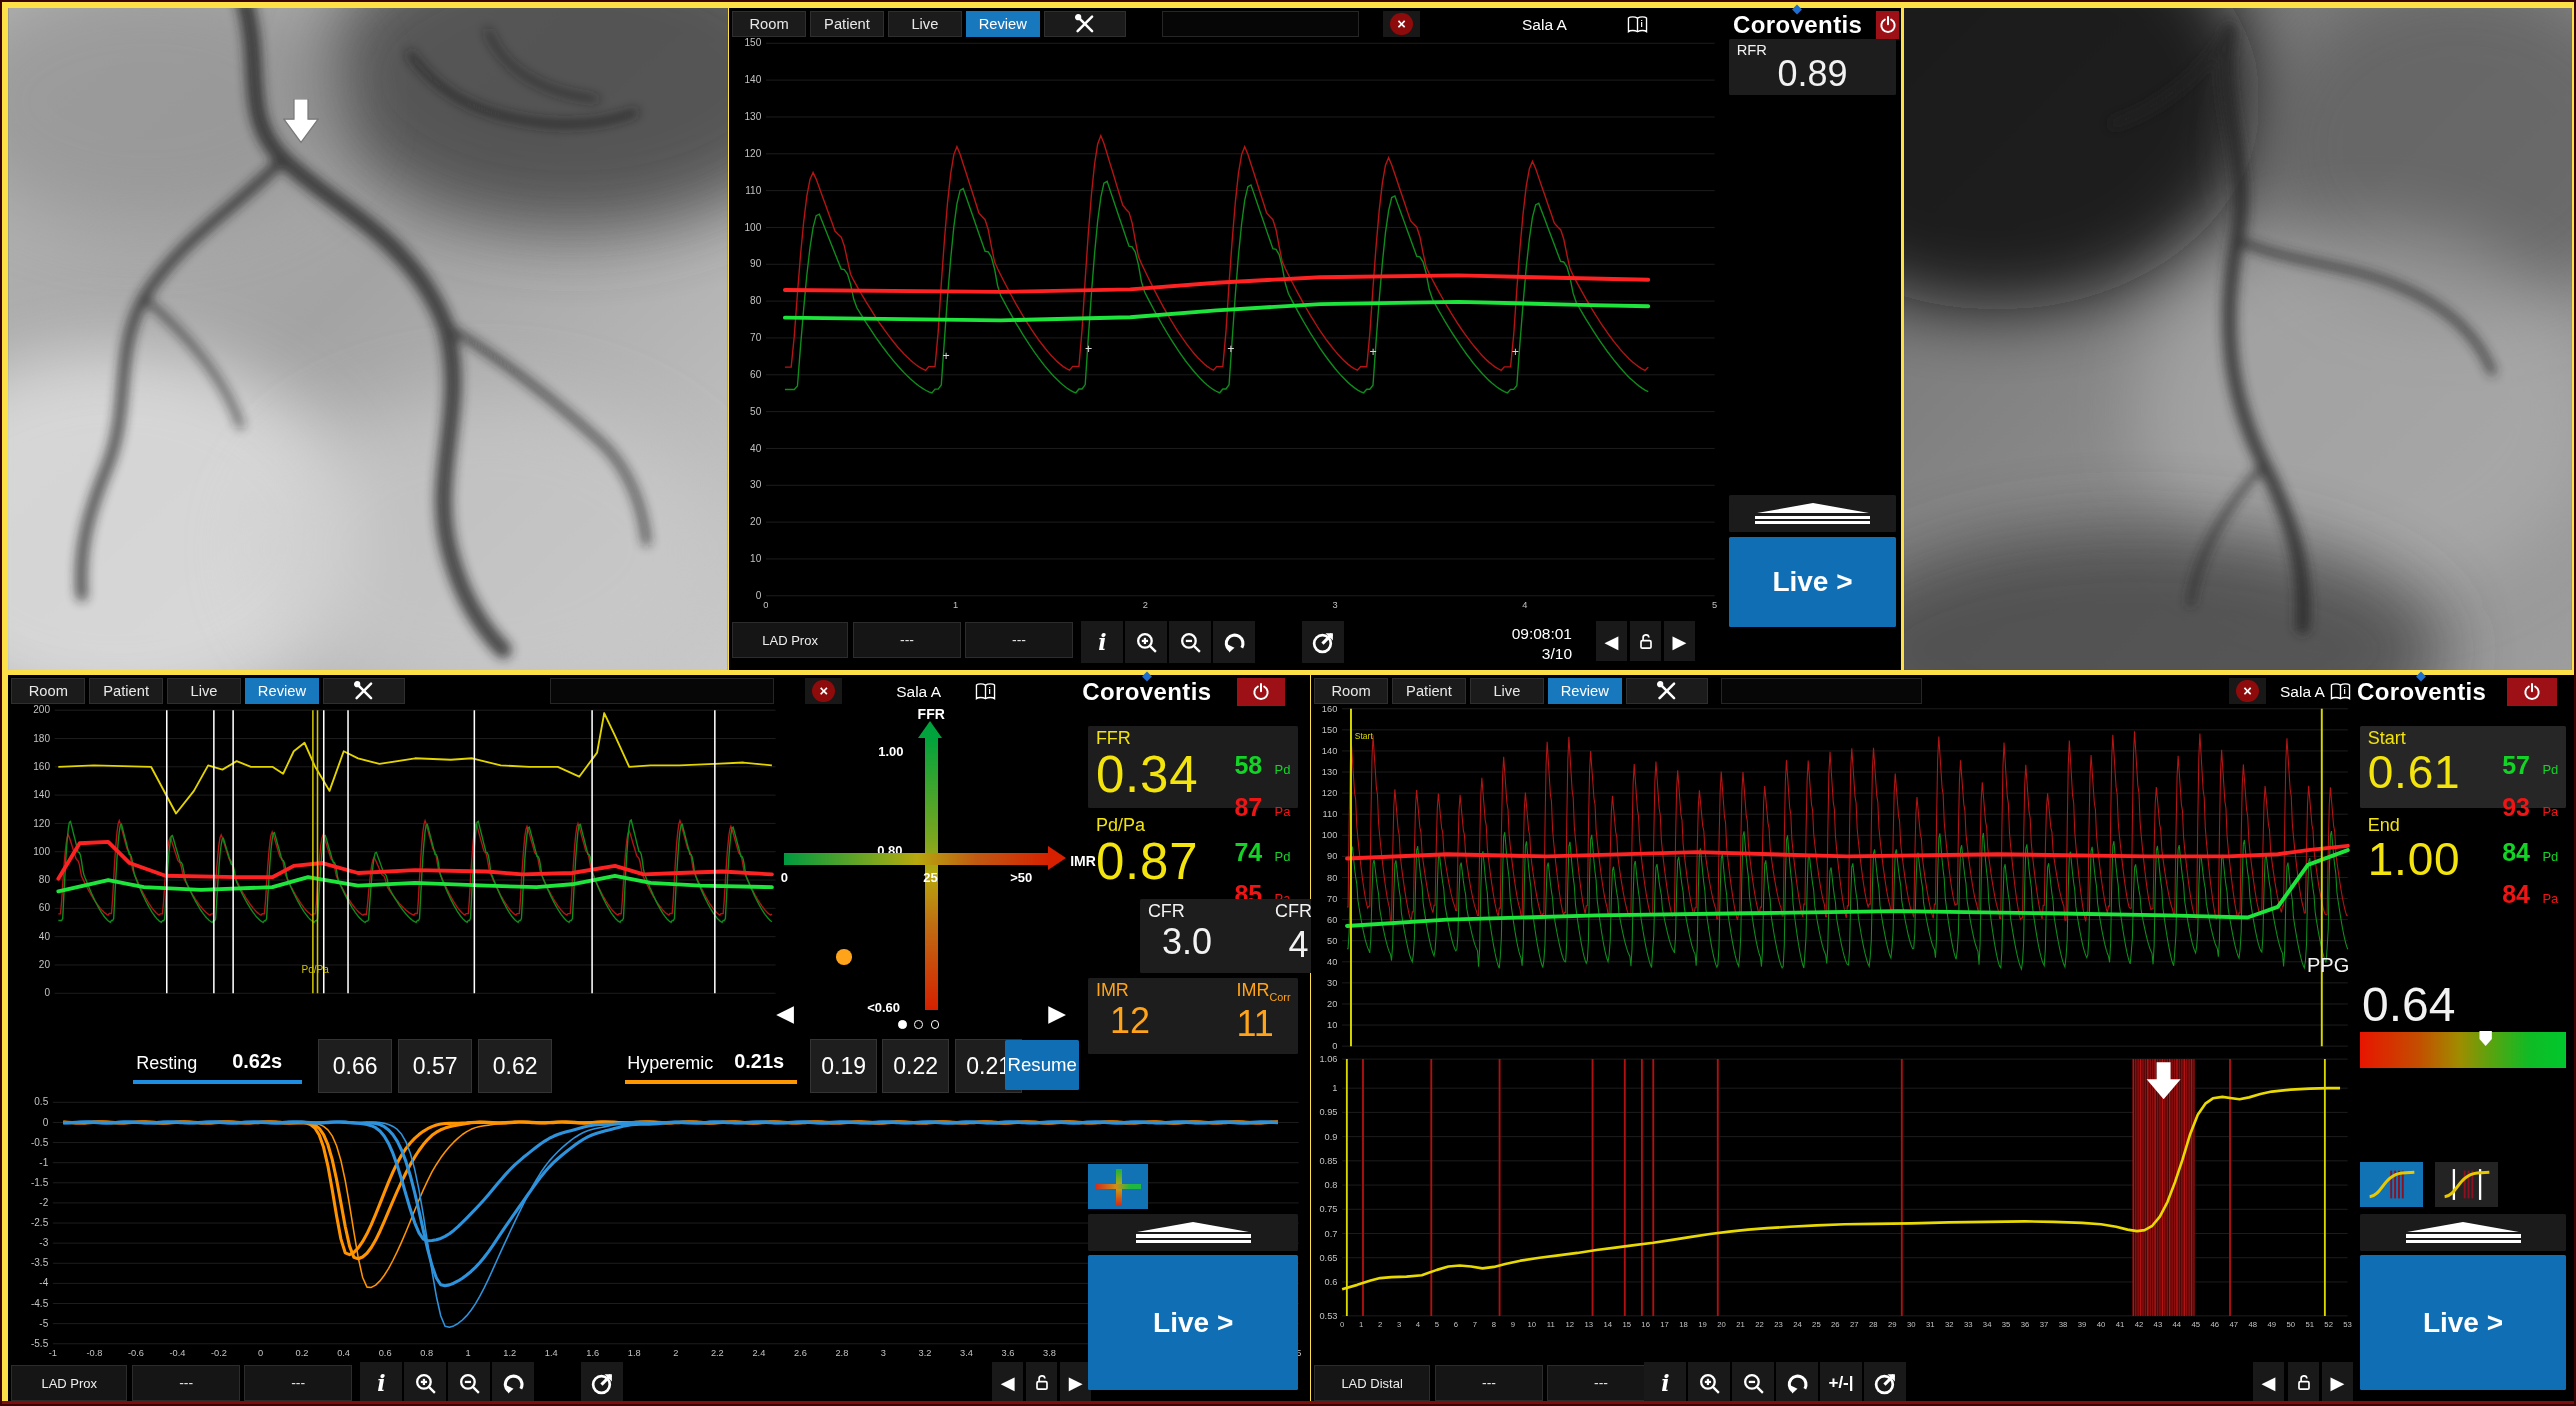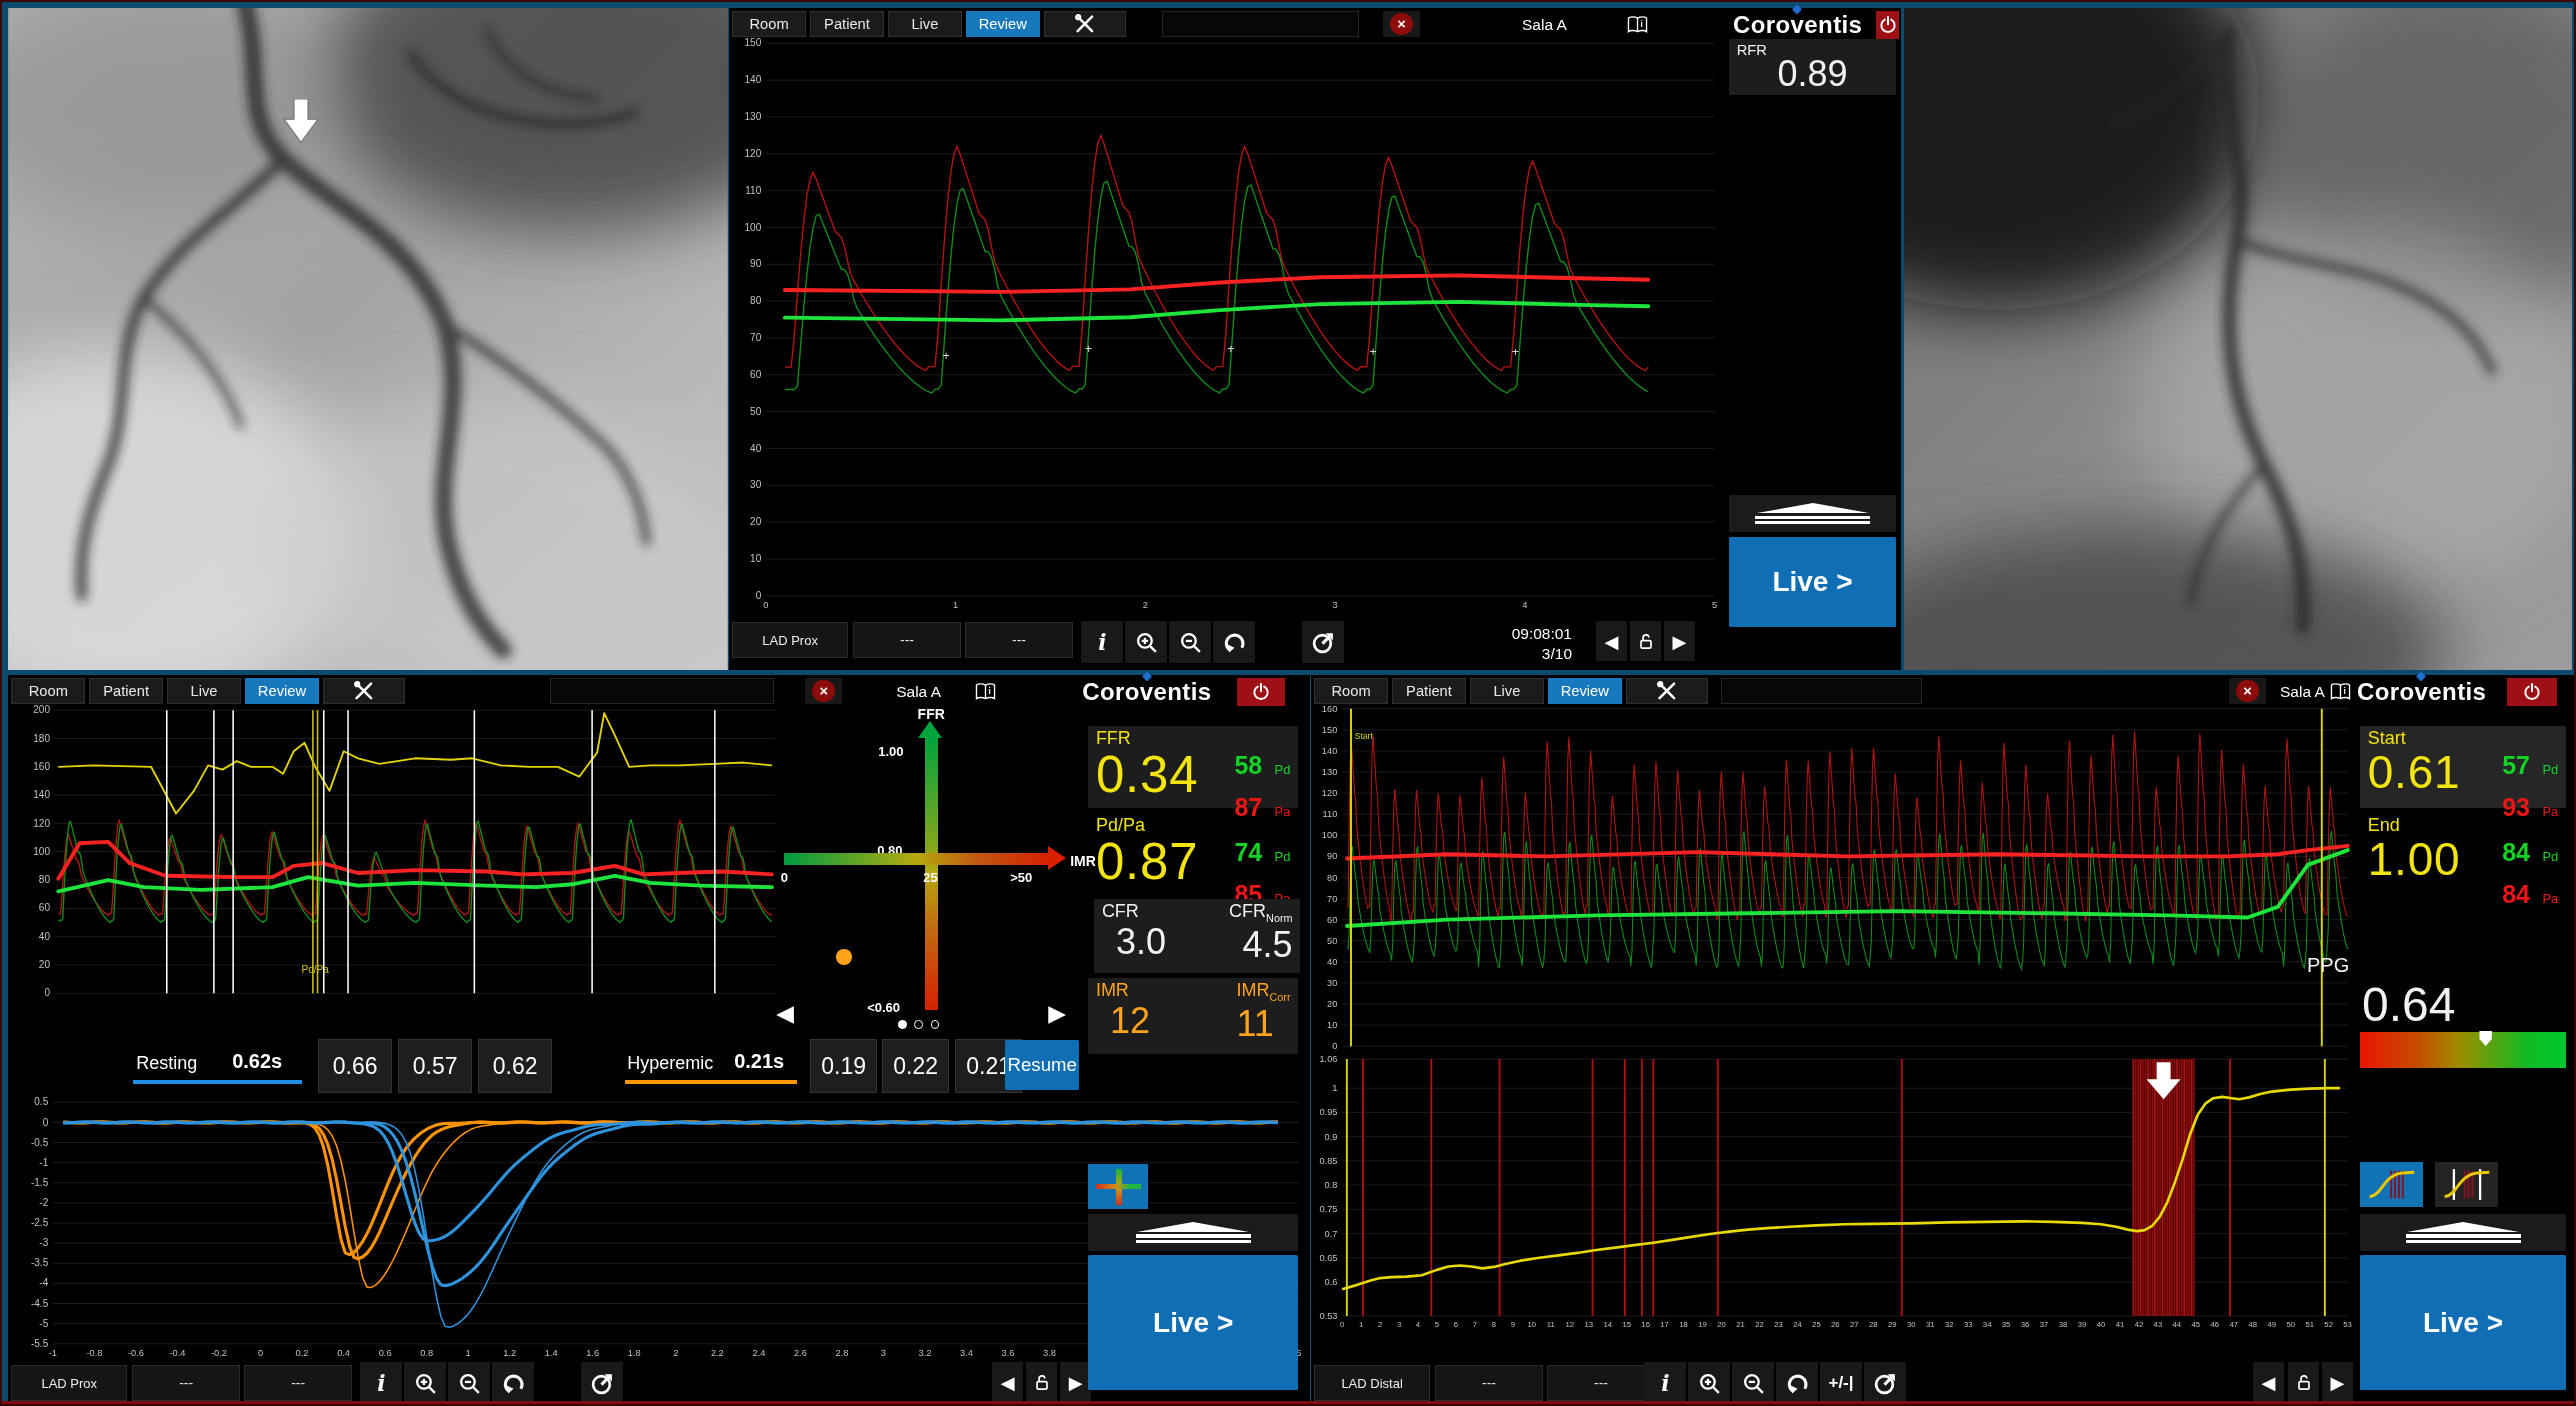--- a/index.html
+++ b/index.html
@@ -1,17 +1,17 @@
 <!DOCTYPE html>
 <html style="font-size:12.4px"><head>
 <meta charset="utf-8">
 <style>
 *{margin:0;padding:0;box-sizing:border-box}
 html,body{background:#000;font-family:"Liberation Sans",sans-serif;color:#fff}
-.screen{position:relative;width:2576px;height:1406px;background:#0c4a6e;border:2.3px solid #3a0404;overflow:hidden}
+.screen{position:relative;width:2576px;height:1406px;background:#fde047;border:2.3px solid #3a0404;overflow:hidden}
 .screen::after{content:"";position:absolute;left:0;right:0;bottom:0;height:3.1px;background:#7e0e0e}
 .panel{position:absolute;background:#000}
 .angio{position:absolute;overflow:hidden;background:#777}
 .annot{position:absolute}
 
 .tabs{position:absolute;top:3.1px;left:3.1px;display:flex;gap:3.9px}
 .tab{width:74px;height:26px;background:#1b1b1b;border:0.8px solid #2f2f2f;color:#e8e8e8;font-size:14.7px;display:flex;align-items:center;justify-content:center;cursor:default}
 .tab.active{background:#1878be;border-color:#1878be;color:#fff}
 .tab.tool{width:82px}
 .hfield{position:absolute;top:3.1px;height:26px;background:#060606;border:0.8px solid #262626}
@@ -564,21 +564,21 @@
               <span class="pdnum c-green">74</span>
               <span class="pdunit c-green">Pd</span>
             </div>
           <div class="pditem">
               <span class="pdnum c-red">85</span>
               <span class="pdunit c-red">Pa</span>
             </div>
         </div>
       </div>
     </div>
-    <div class="vbox" style="left:1086px;top:224px;width:206px;height:74px">
+    <div class="vbox" style="left:1132px;top:224px;width:206px;height:74px">
       <div class="vrow">
         <div>
             <div class="vlabel c-white">CFR</div>
              <div class="vmid c-white" style="padding-left:14px">3.0</div>
           </div>
         <div style="text-align:right">
             <div class="vlabel c-white"><span>CFR</span><sub>Norm</sub></div>
              <div class="vmid c-white">4.5</div>
           </div>
       </div>

